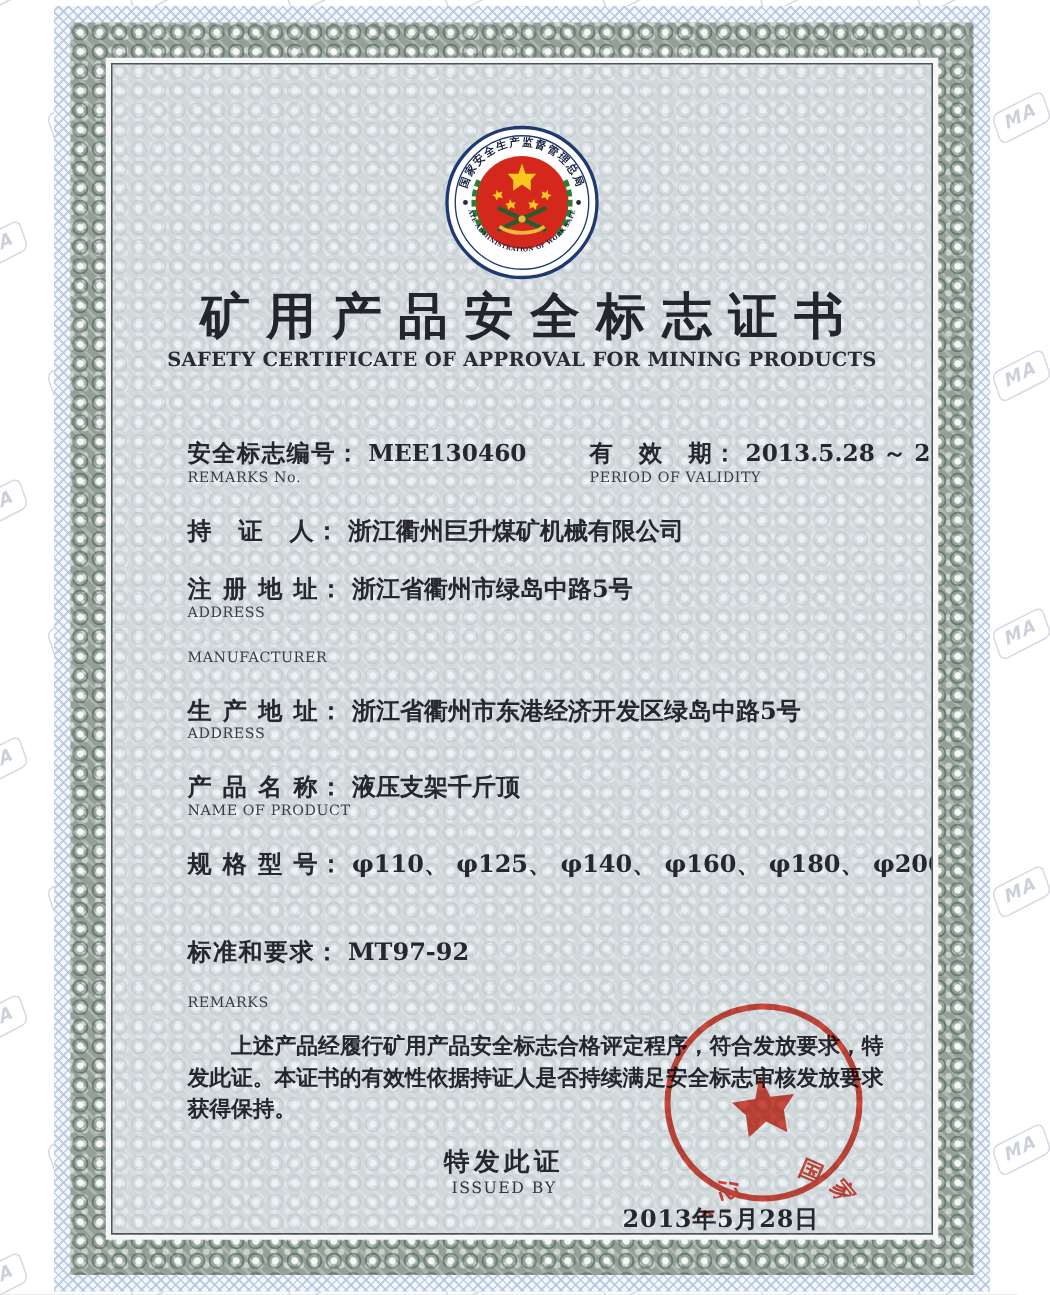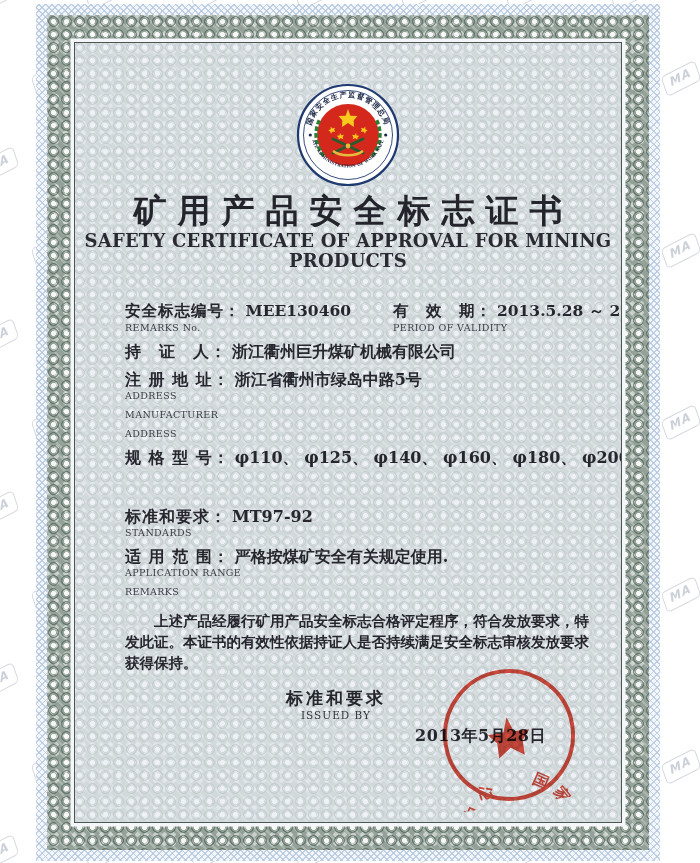--- a/index.html
+++ b/index.html
@@ -48,28 +48,28 @@
     overflow:hidden;
   }
   
   .emblem{display:block;margin:40px auto 0;}
   .title{
     margin:4px 0 0;text-align:center;
     font-size:33px;font-weight:bold;letter-spacing:11px;text-indent:11px;
     color:#24242c;line-height:40px;
   }
   .subtitle{
-    text-align:center;font-size:18px;font-weight:bold;
+    text-align:center;font-size:13px;font-weight:bold;
     letter-spacing:.2px;line-height:20px;color:#2a2a33;
   }
   
   .content{margin:22px 30px 0 50px;position:relative;}
   .approval-row{display:flex;align-items:flex-start;}
   .fgroup2{margin-left:42px;}
-  .row{margin-top:7px;}
+  .row{margin-top:18px;}
   .row-main{font-size:16px;line-height:21px;white-space:nowrap;}
   .row-label{font-weight:700;letter-spacing:1px;}
   .row-value{font-weight:600;margin-left:5px;}
   .row-sub{
     font-size:9.5px;line-height:12px;color:#3b3b45;letter-spacing:.4px;
     font-family:"DejaVu Serif","Liberation Serif",serif;
   }
   .gap-before{margin-top:38px;}
   .approval-row .row-main{font-size:15.5px;}
   
@@ -239,53 +239,55 @@
       <span class="row-label">注 册 地 址：</span><span class="row-value">浙江省衢州市绿岛中路5号</span>
     </div>
     <div class="row-sub">ADDRESS</div>
   </div>
 
   <div class="row">
     <div class="row-sub">MANUFACTURER</div>
   </div>
 
   <div class="row">
+    <div class="row-main">
+      <span class="row-label">生 产 地 址：</span><span class="row-value">浙江省衢州市东港经济开发区绿岛中路5号</span>
+    </div>
     <div class="row-sub">ADDRESS</div>
   </div>
 
+  <div class="row">
+    <div class="row-main">
+      <span class="row-label">产 品 名 称：</span><span class="row-value">液压支架千斤顶</span>
+    </div>
+    <div class="row-sub">NAME OF PRODUCT</div>
+  </div>
 
   <div class="row">
     <div class="row-main">
       <span class="row-label">规 格 型 号：</span><span class="row-value">φ110、 φ125、 φ140、 φ160、 φ180、 φ200</span>
     </div>
   </div>
 
   <div class="row gap-before">
     <div class="row-main">
       <span class="row-label">标准和要求：</span><span class="row-value">MT97-92</span>
     </div>
-    <div class="row-sub">STANDARDS</div>
-  </div>
-
-  <div class="row">
-    <div class="row-main">
-      <span class="row-label">适 用 范 围：</span><span class="row-value">严格按煤矿安全有关规定使用.</span>
-    </div>
-    <div class="row-sub">APPLICATION RANGE</div>
-  </div>
+  </div>
+
 
   <div class="row">
     <div class="row-sub">REMARKS</div>
   </div>
 </div>
 
       <p class="statement">上述产品经履行矿用产品安全标志合格评定程序，符合发放要求，特发此证。本证书的有效性依据持证人是否持续满足安全标志审核发放要求获得保持。</p>
 
       <div class="issuer">
-        <div class="issuer-label">标准和要求</div>
+        <div class="issuer-label">特发此证</div>
         <div class="issuer-sub">ISSUED BY</div>
       </div>
       <div class="date">2013年5月28日</div>
     </div>
 
     <svg class="seal" viewBox="0 0 140 140">
       <defs>
         <path id="sealCircle" d="M 70,119 A 49,49 0 1 1 69.95,119"></path>
         <polygon id="sealStar" points="0,-10 2.35,-3.24 9.51,-3.09 5.80,1.24 5.88,8.09 0,4 -5.88,8.09 -5.80,1.24 -9.51,-3.09 -2.35,-3.24"></polygon>
       </defs>

